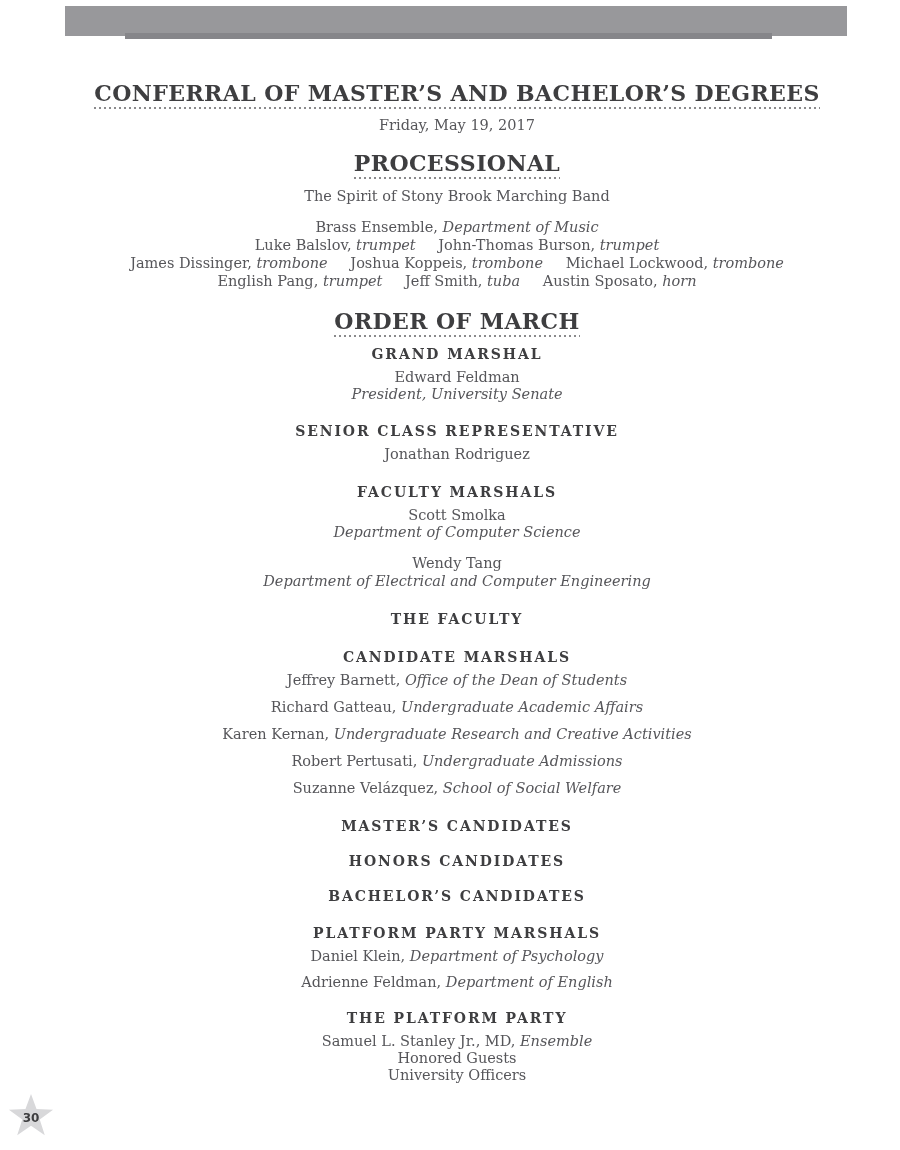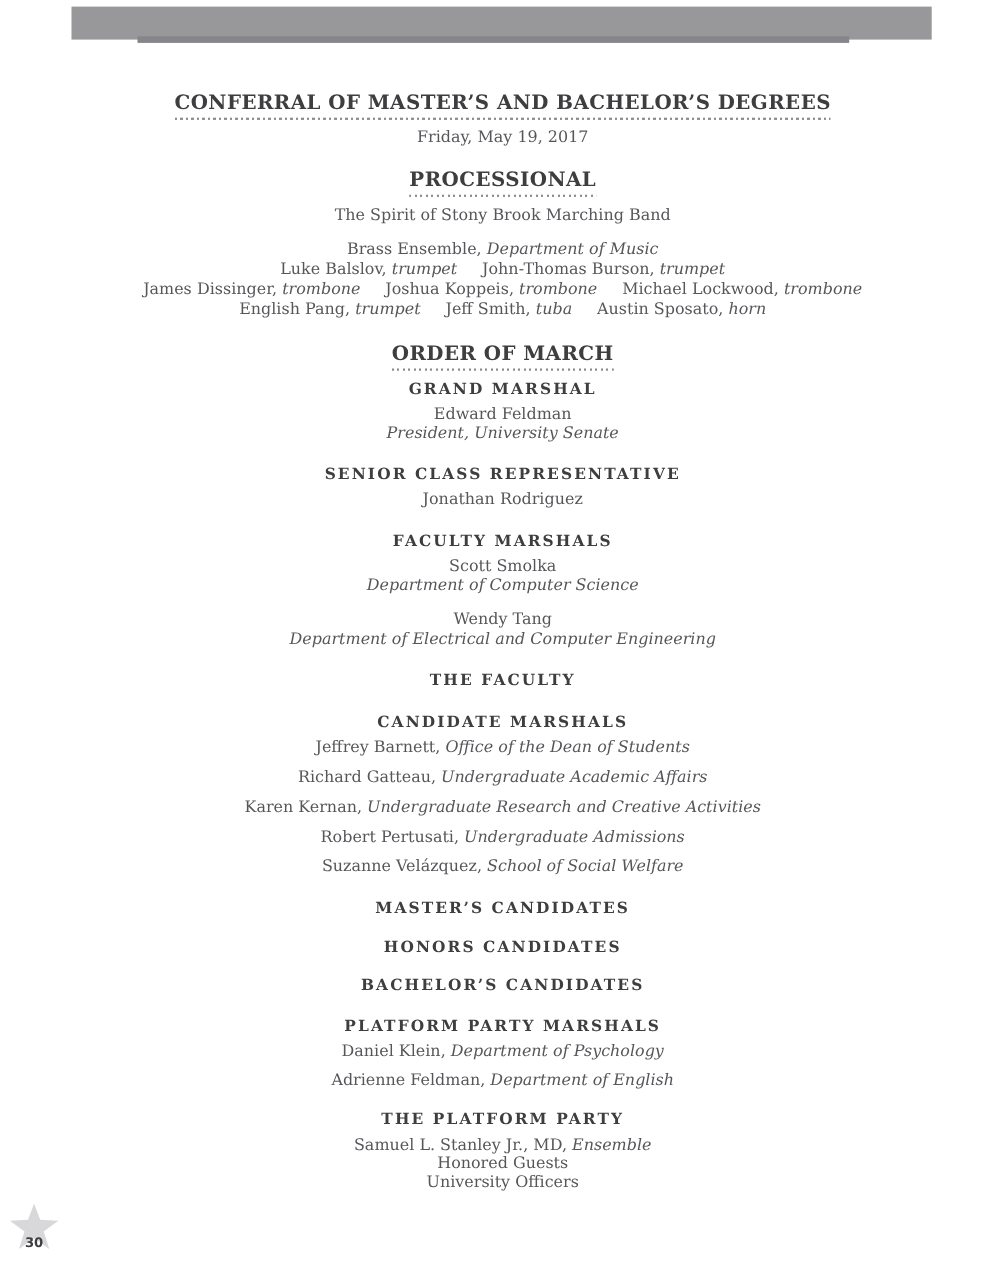--- a/index.html
+++ b/index.html
@@ -21,21 +21,21 @@
     font-size:16px; letter-spacing:7px; word-spacing:5px; color:#ffffff;
     white-space:nowrap;
     margin-top:36px;
   }
 
   
   .content {
     position:absolute; top:84px; left:0; width:914px;
     text-align:center; color:#56565a; font-size:14.5px; line-height:17px;
   }
-  .h1 { font-size:18px; font-weight:bold; color:#3e3e40; letter-spacing:0.4px; line-height:19px; }
+  .h1 { font-size:22px; font-weight:bold; color:#3e3e40; letter-spacing:0.4px; line-height:19px; }
   .h2 { font-size:14px; font-weight:bold; color:#3e3e40; letter-spacing:1.9px; line-height:17px; }
   .dotted { display:inline-block; }
   .dots {
     display:block; height:2px; margin-top:4px;
     background:repeating-linear-gradient(90deg,#8a8a8c 0 2px,transparent 2px 5px);
   }
   em { font-style:italic; }
   .ens-line { line-height:18px; white-space:nowrap; }
   .pair { display:inline-block; }
   .pair + .pair { margin-left:18px; }
@@ -47,21 +47,21 @@
 
   
   .star-wrap { position:absolute; left:8px; top:1094px; width:46px; height:44px; }
   .star {
     position:absolute; inset:0; background:#d8d8da;
     clip-path:polygon(50% 0%, 62% 34%, 98% 36%, 69% 58%, 80% 94%, 50% 72%, 20% 94%, 31% 58%, 2% 36%, 38% 34%);
   }
   .star-number {
     position:absolute; left:0; top:17px; width:100%; text-align:center;
     font-family:"DejaVu Sans","Liberation Sans",sans-serif; font-weight:bold;
-    font-size:12px; color:#3e3e40;margin-top:12px;
+    font-size:12px; color:#3e3e40;
   }
 </style>
 </head>
 <body>
 
 <header class="banner">
   <div class="banner-shadow"></div>
   <span class="banner-title">ORDER OF ACADEMIC PROCESSION</span>
 </header>
 

